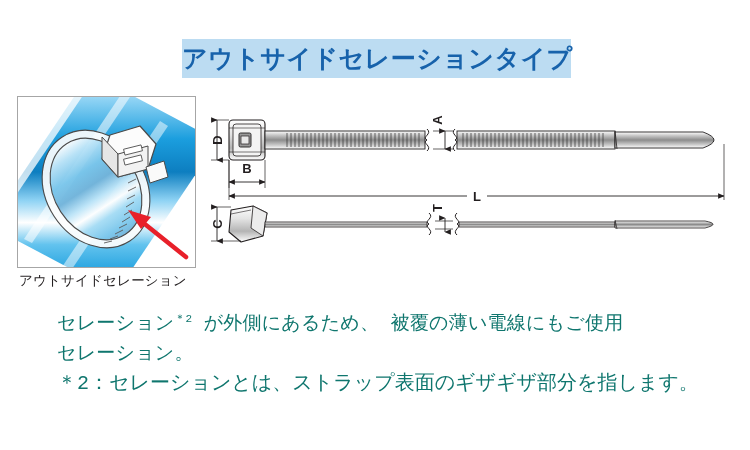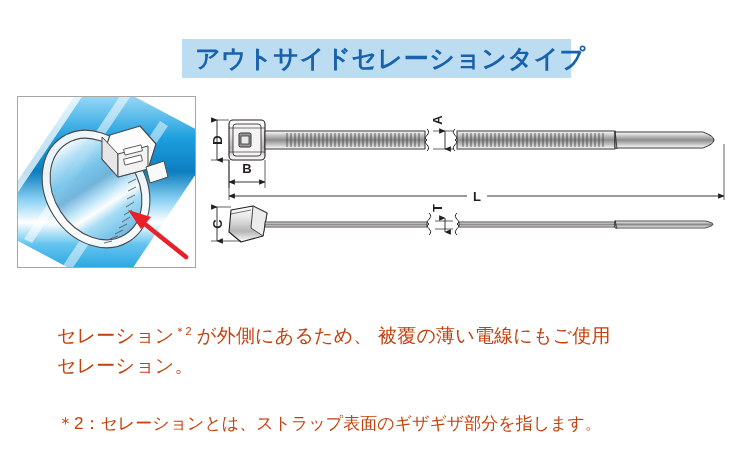--- a/index.html
+++ b/index.html
@@ -14,21 +14,20 @@
   .page{position:absolute;inset:0;}
 
   
   .title-banner{
     position:absolute;
     left:182px;top:39px;
     width:389px;height:39px;
     background:#bcdcf2;
     display:flex;align-items:center;
     box-sizing:border-box;
-    padding-left:13px;
   }
   .title-banner .title-text{
     font-size:25px;
     font-weight:bold;
     color:#1762ab;
     letter-spacing:0.5px;
     line-height:1;
     white-space:nowrap;
   }
 
@@ -54,33 +53,33 @@
   
   .drawing{
     position:absolute;
     left:205px;top:100px;
     width:540px;height:170px;
   }
 
   
   .body-text{
     position:absolute;
-    left:57px;top:316px;
+    left:57px;top:304px;
     width:680px;
     font-size:19px;
     line-height:30px;
-    color:#c2410c;
+    color:#0f766e;
     letter-spacing:0.2px;
+    font-family:Liberation Mono, monospace;
   }
   .body-text .line{white-space:nowrap;}
   .body-text sup{font-size:11px;vertical-align:super;letter-spacing:0;}
   .footnote{
-    font-size:17px;
+    font-size:20px;
     letter-spacing:0;
-    margin-top:28px;
   }
   .dim-label{
     font-family:"Liberation Sans",sans-serif;
     font-weight:bold;
     font-size:13px;
     fill:#231f20;
   }
 </style>
 </head>
 <body>
@@ -153,20 +152,21 @@
         </g>
 
         <g>
           <line x1="168" y1="160" x2="118" y2="120" stroke="#e8202a" stroke-width="4.5" stroke-linecap="round"></line>
           <polygon points="110,113 133,120 123,132" fill="#e8202a"></polygon>
         </g>
       </g>
     </svg>
   </div>
 
+  <div class="photo-caption">アウトサイドセレーション</div>
 
   <div class="drawing">
     <svg width="540" height="170" viewBox="0 0 540 170">
       <defs>
         <linearGradient id="strapGrad" x1="0" y1="0" x2="0" y2="1">
           <stop offset="0%" stop-color="#ffffff"></stop>
           <stop offset="22%" stop-color="#c9c9c9"></stop>
           <stop offset="50%" stop-color="#8c8c8c"></stop>
           <stop offset="78%" stop-color="#c9c9c9"></stop>
           <stop offset="100%" stop-color="#ffffff"></stop>

